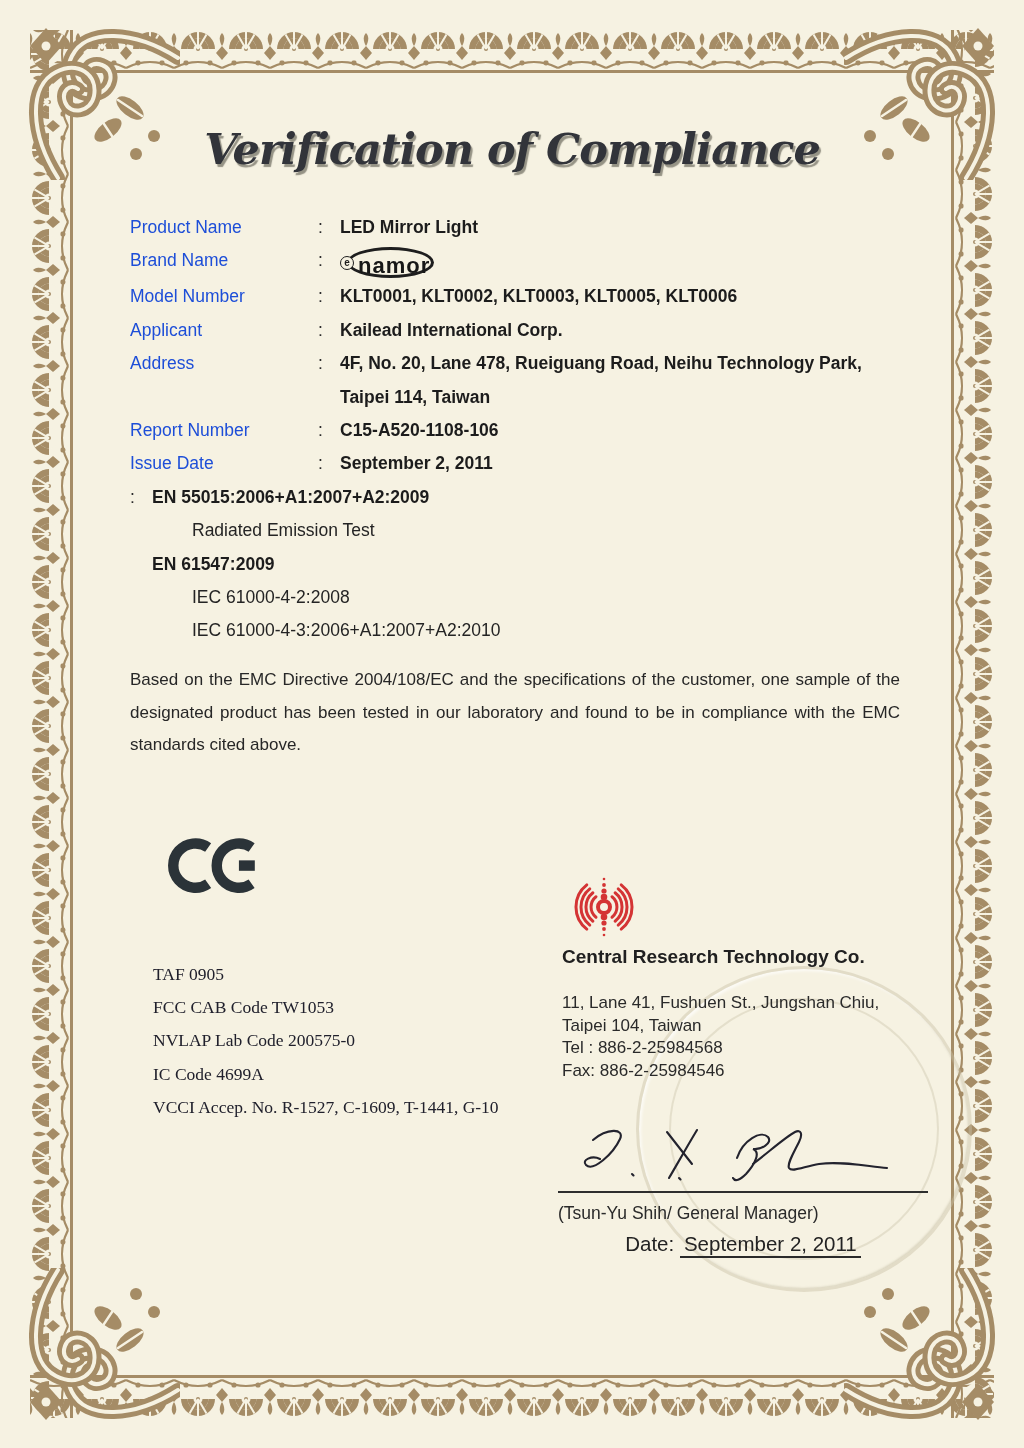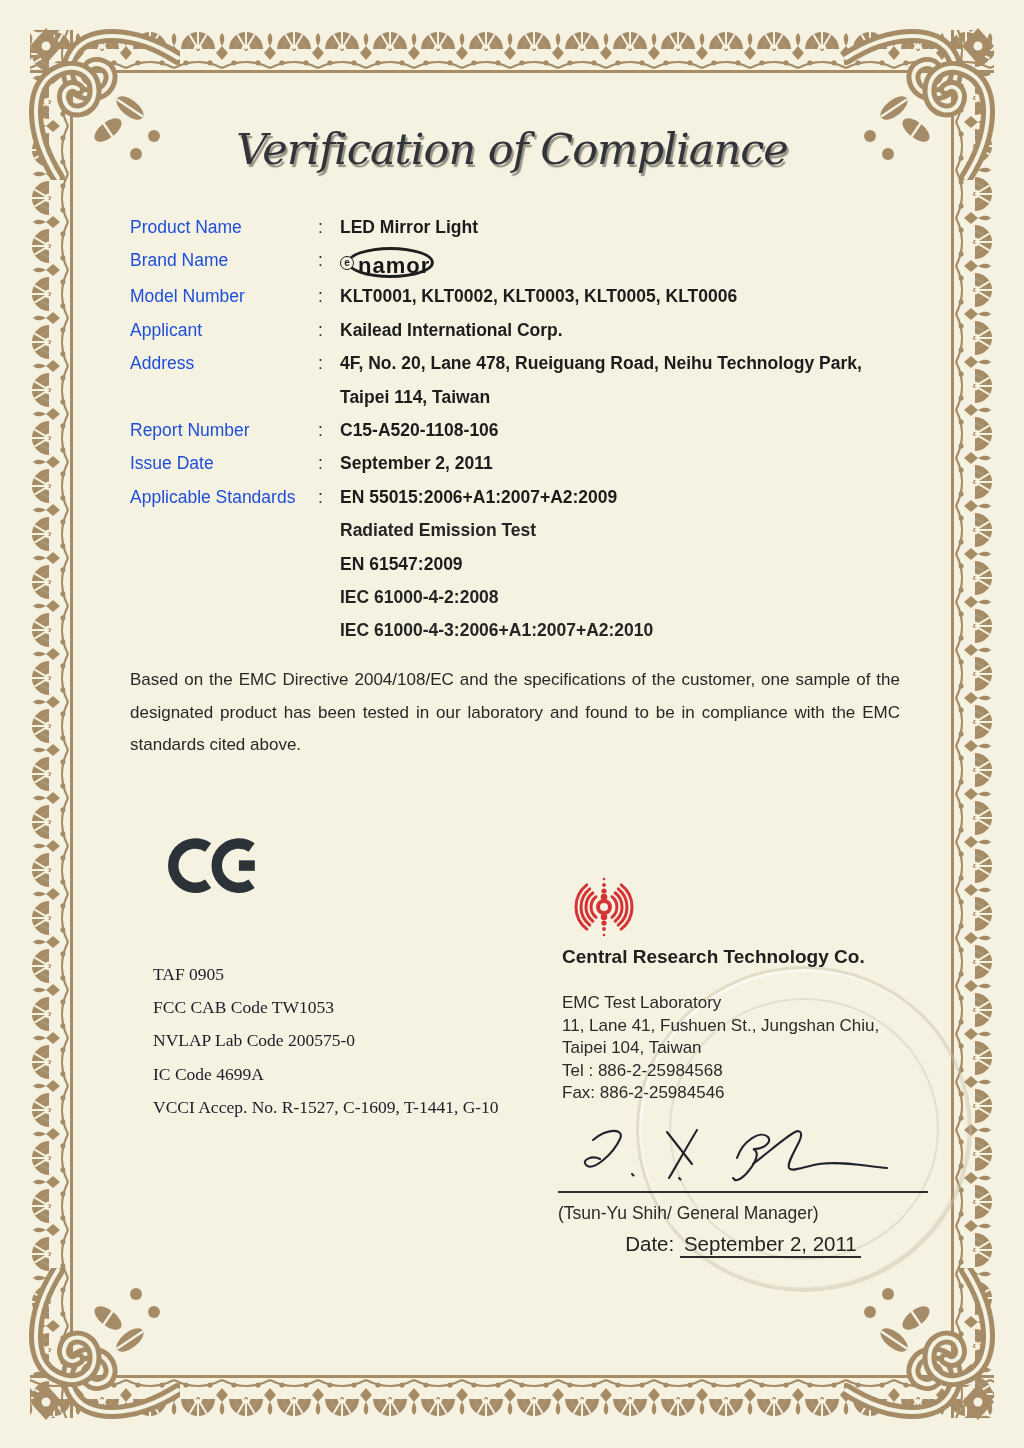--- a/index.html
+++ b/index.html
@@ -23,34 +23,34 @@
   .corner-tl { left:8px;  top:8px; }
   .corner-tr { left:844px; top:8px;    transform:scaleX(-1); }
   .corner-bl { left:8px;  top:1268px; transform:scaleY(-1); }
   .corner-br { left:844px; top:1268px; transform:scale(-1,-1); }
 
   
   .title {
     position:absolute; left:0; top:124px; width:100%;
     text-align:center;
     font-family:"DejaVu Serif", serif;
-    font-style:italic; font-weight:normal;
+    font-style:italic; font-weight:bold;
     font-size:43px; letter-spacing:-1px;
     color:#32343a;
     text-shadow:2px 3px 1px rgba(125,122,110,0.8);
   }
 
   
   .fields { position:absolute; left:130px; top:211px; width:786px; }
   .frow { display:flex; align-items:flex-start; }
   .flabel { width:188px; font-size:17.5px; line-height:33.4px; color:#1d4ed8; flex:none; }
   .fcolon { width:22px;  font-size:17.5px; line-height:33.4px; color:#2b2b2b; flex:none; }
   .fval   { flex:1; font-size:17.5px; line-height:33.4px; font-weight:bold; color:#1c1c1c; }
   .fval .vline { display:block; }
-  .vreg { font-weight:bold; color:#242424; }
+  .vreg { font-weight:normal; color:#242424;margin-left:40px; }
   
   .brand-logo { position:relative; width:100px; height:33px; margin-top:3px; }
   .brand-oval { position:absolute; left:7px; top:0px; width:87px; height:31px;
                 border:3px solid #1e1e1e; border-radius:50%; }
   .brand-e    { position:absolute; left:0px; top:9px; width:14px; height:14px;
                 border:1.4px solid #1e1e1e; border-radius:50%;
                 font-size:10px; font-weight:bold; line-height:12px; text-align:center;
                 background:#f6f2e2; }
   .brand-text { position:absolute; left:18px; top:2px; font-size:22px; font-weight:bold;
                 letter-spacing:1px; color:#171717; }
@@ -301,21 +301,20 @@
     <div class="flabel">Report Number</div>
     <div class="fcolon">:</div>
     <div class="fval">C15-A520-1108-106</div>
   </div>
   <div class="frow">
     <div class="flabel">Issue Date</div>
     <div class="fcolon">:</div>
     <div class="fval">September 2, 2011</div>
   </div>
   <div class="frow">
-    <div class="flabel">Applicable Standards</div>
     <div class="fcolon">:</div>
     <div class="fval">
       <span class="vline">EN 55015:2006+A1:2007+A2:2009</span>
       <span class="vline vreg">Radiated Emission Test</span>
       <span class="vline">EN 61547:2009</span>
       <span class="vline vreg">IEC 61000-4-2:2008</span>
       <span class="vline vreg">IEC 61000-4-3:2006+A1:2007+A2:2010</span>
     </div>
   </div>
 </div>
@@ -361,21 +360,20 @@
       <path d="M34 22.8 A13 13 0 0 0 34 43.2"></path>
       <path d="M30.9 18.8 A18 18 0 0 0 30.9 47.2"></path>
       <path d="M27.8 14.9 A23 23 0 0 0 27.8 51.1"></path>
       <path d="M24.8 10.9 A28 28 0 0 0 24.8 55.1"></path>
     </g>
   </svg>
 </div>
 
 <div class="issuer">
   <div class="issuer-company">Central Research Technology Co.</div>
-  <div class="issuer-line">EMC Test Laboratory</div>
   <div class="issuer-line">11, Lane 41, Fushuen St., Jungshan Chiu,</div>
   <div class="issuer-line">Taipei 104, Taiwan</div>
   <div class="issuer-line">Tel : 886-2-25984568</div>
   <div class="issuer-line">Fax: 886-2-25984546</div>
 </div>
 
 <div class="sign-script">
   <svg width="330" height="72" viewBox="0 0 330 72" xmlns="http://www.w3.org/2000/svg">
     <g fill="none" stroke="#23232e" stroke-width="2.1" stroke-linecap="round">
       <path d="M18 20 C32 8 50 8 45 19 C38 34 18 52 11 45 C6 40 17 35 25 39"></path>

